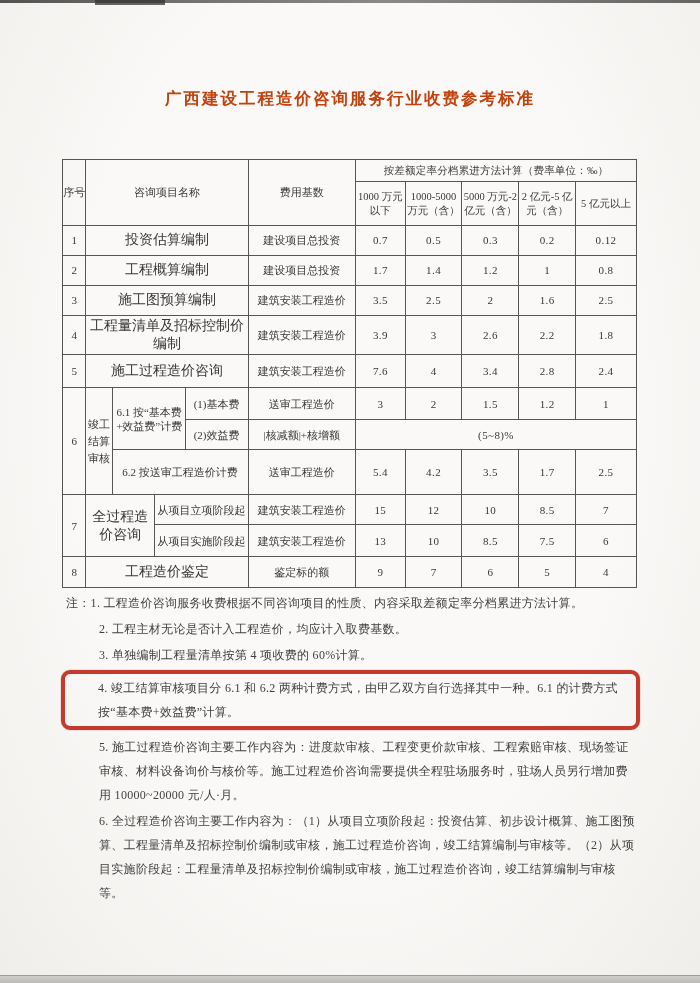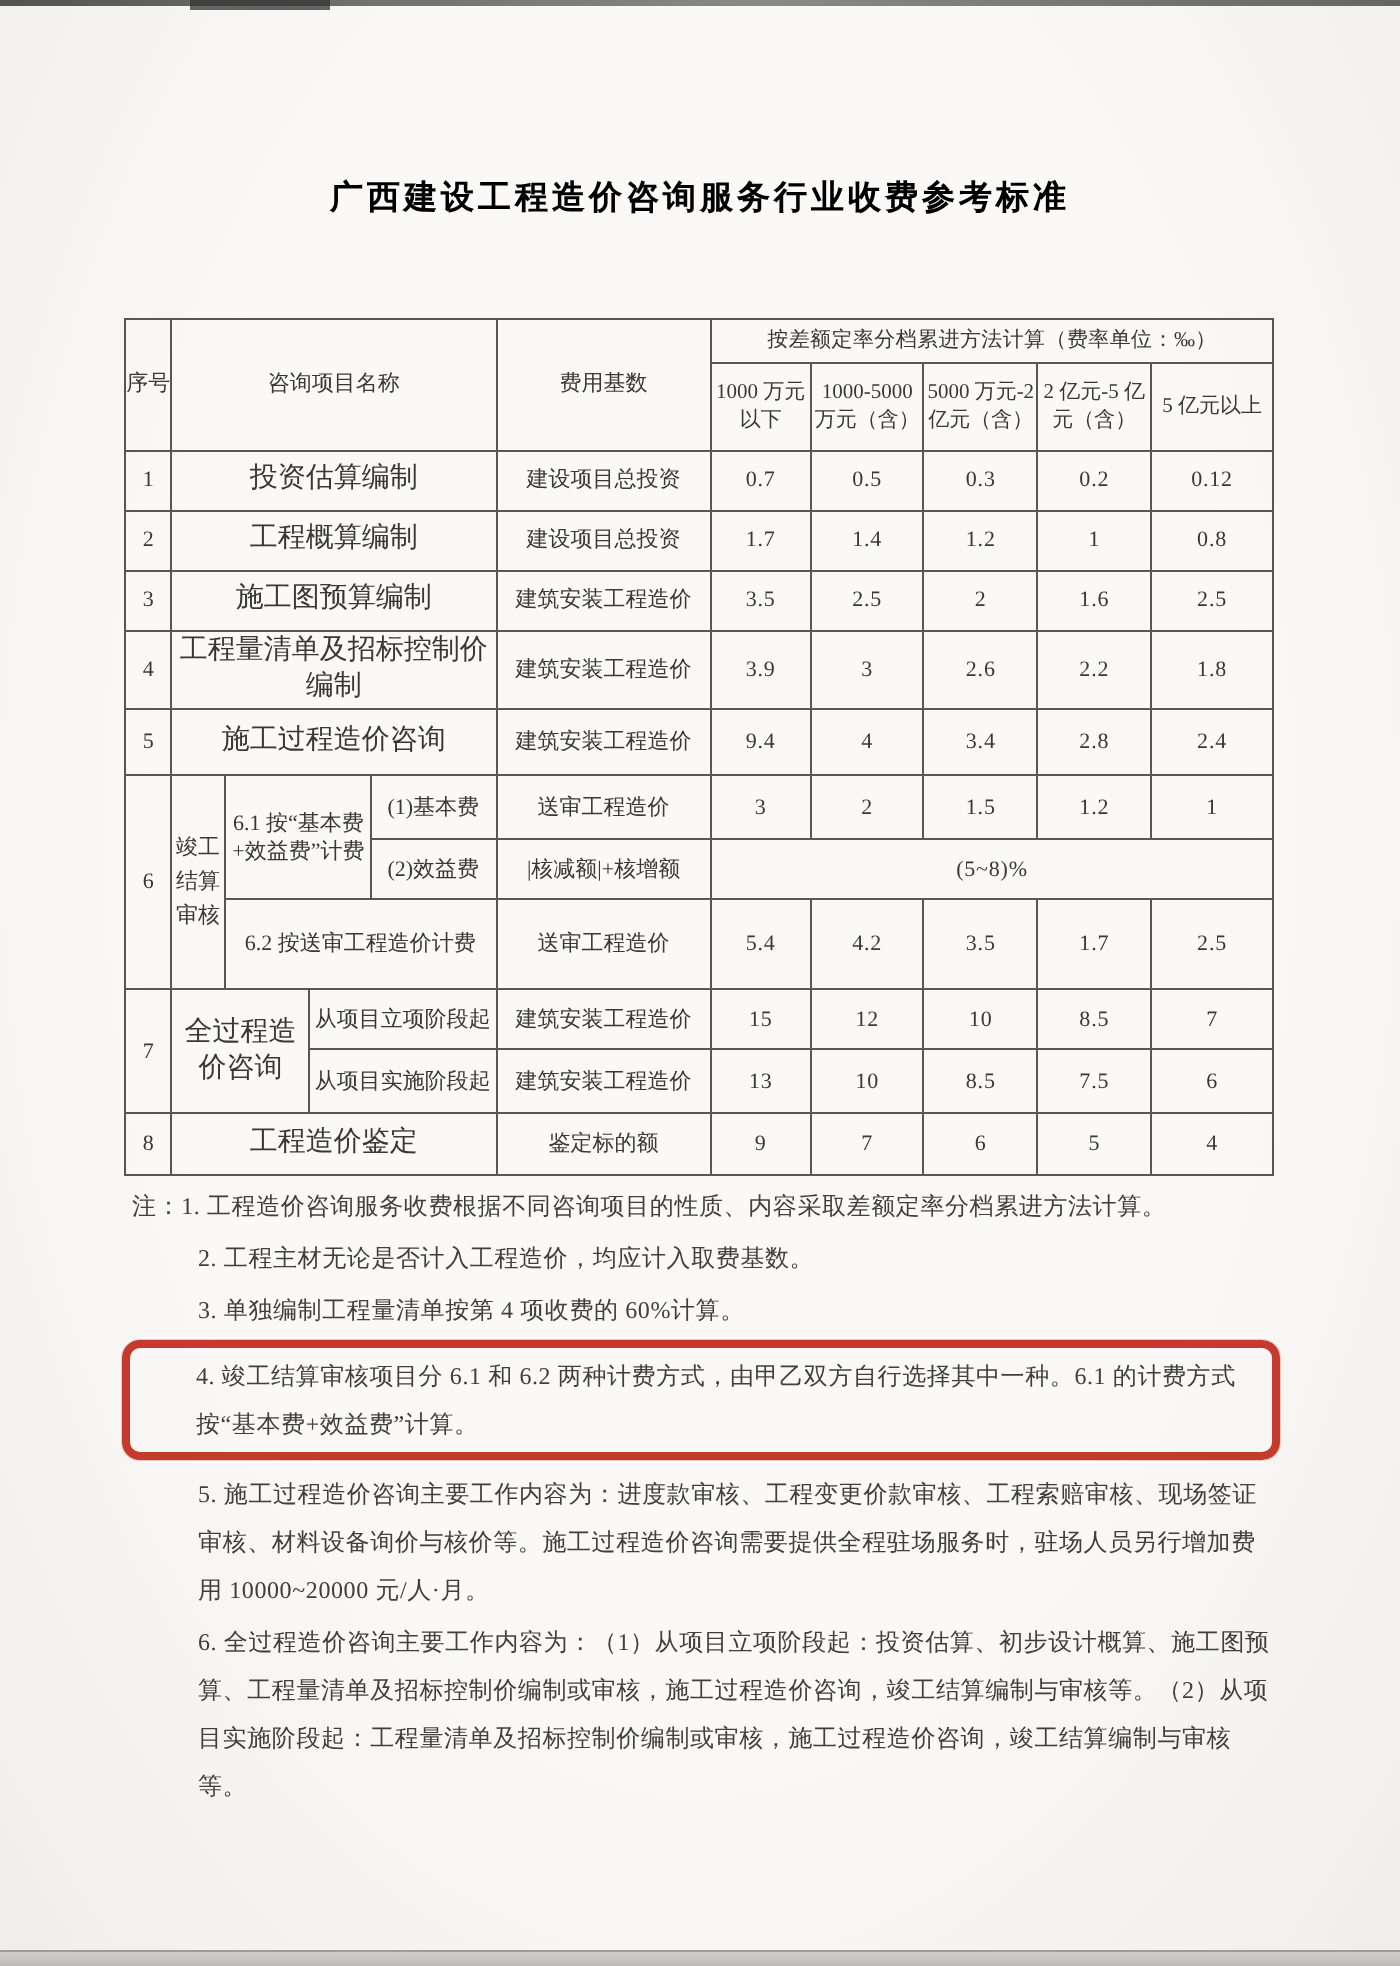--- a/index.html
+++ b/index.html
@@ -10,21 +10,21 @@
     color:#3b3b3b;
     -webkit-font-smoothing:antialiased;
   }
   .edge-top{position:absolute;top:0;left:0;width:100%;height:3px;
     background:linear-gradient(to right,#2b2b2b 0%,#4e4e4e 25%,#6d6d6d 55%,#424242 100%);opacity:.8;}
   .edge-top-notch{position:absolute;top:0;left:95px;width:70px;height:5px;background:#333;opacity:.75;}
   .edge-bottom{position:absolute;bottom:0;left:0;width:100%;height:7px;
     background:linear-gradient(#cfcecb,#bcbbb8);border-top:1px solid #9d9c99;}
   .title{
     position:absolute;top:88px;left:0;width:100%;text-align:center;
-    font-size:16.5px;font-weight:600;letter-spacing:2px;color:#000000;
+    font-size:16.5px;font-weight:600;letter-spacing:2px;color:#c2410c;
   }
   table.fee-table{
     position:absolute;left:62px;top:159px;width:575px;
     border-collapse:collapse;table-layout:fixed;
   }
   .fee-table th,.fee-table td{
     border:1px solid #565656;
     font-size:11px;font-weight:normal;text-align:center;vertical-align:middle;
     padding:1px 2px;color:#383838;line-height:1.3;
     overflow:hidden;
@@ -125,21 +125,21 @@
       <td class="val">3.9</td>
       <td class="val">3</td>
       <td class="val">2.6</td>
       <td class="val">2.2</td>
       <td class="val">1.8</td>
     </tr>
     <tr class="h33">
       <td>5</td>
       <td colspan="4" class="name-cell">施工过程造价咨询</td>
       <td>建筑安装工程造价</td>
-      <td class="val">9.4</td>
+      <td class="val">7.6</td>
       <td class="val">4</td>
       <td class="val">3.4</td>
       <td class="val">2.8</td>
       <td class="val">2.4</td>
     </tr>
 
     <tr class="h32">
       <td rowspan="3">6</td>
       <td rowspan="3" class="vert">竣工结算审核</td>
       <td rowspan="2" colspan="2" class="left">6.1 按“基本费+效益费”计费</td>

